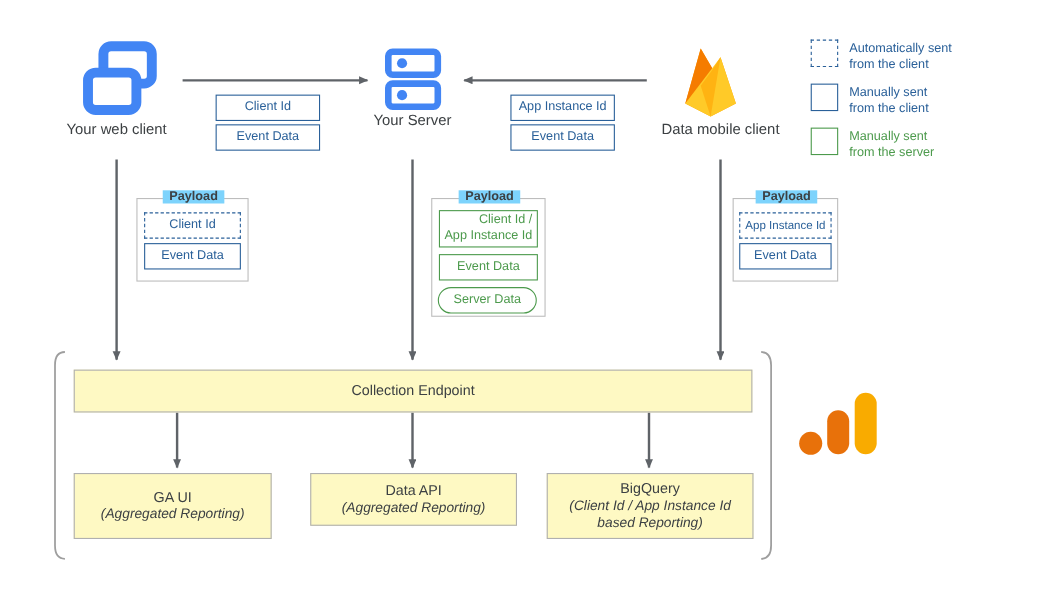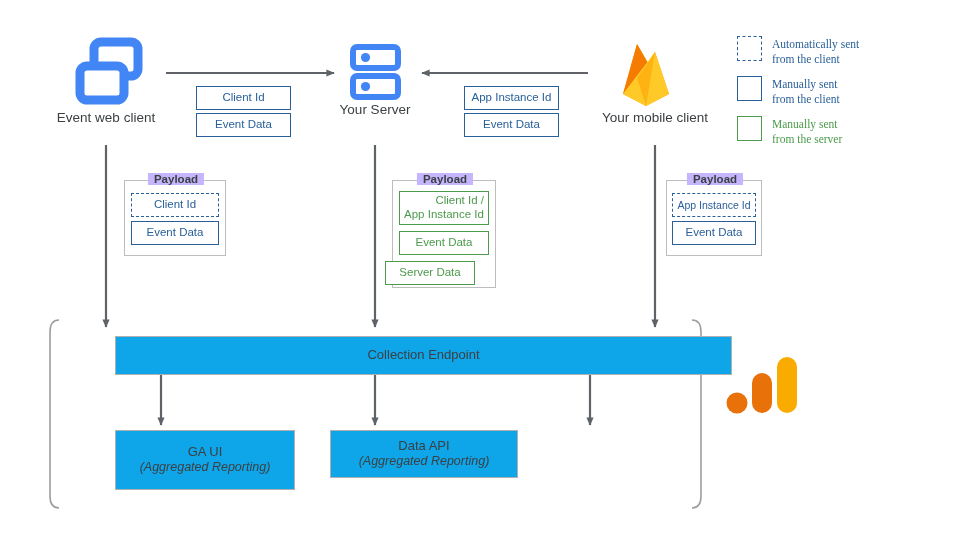--- a/index.html
+++ b/index.html
@@ -57,59 +57,57 @@
 
   
   .payload-box {
     position: absolute;
     box-sizing: border-box;
     border: 1px solid #bdbdbd;
     background: #ffffff;
   }
   .payload-title {
     position: absolute;
-    background: #c4b5fd;
+    background: #7dd3fc;
     padding: 0 6px;
     font-size: 11.5px;
     font-weight: bold;
     color: #3c4043;
     white-space: nowrap;
     transform: translateX(-50%);
   }
 
   
   .infra-box {
     position: absolute;
     box-sizing: border-box;
     border: 1px solid #b0b0b0;
-    background: #0ea5e9;
+    background: #fef9c3;
     display: flex;
     flex-direction: column;
     align-items: center;
     justify-content: center;
     text-align: center;
     color: #3c4043;
-    margin-left: 48px;
   }
   .infra-box .main {
     font-size: 13px;
     line-height: 1.25;
   }
   .infra-box .sub {
     font-size: 12.5px;
     font-style: italic;
     line-height: 1.25;
   }
 
   
   .legend-row {
     position: absolute;
     display: flex;
     align-items: flex-start;
-    font-family: Liberation Serif, serif;
   }
   .legend-swatch {
     width: 25px;
     height: 25px;
     box-sizing: border-box;
     flex: none;
     background: #ffffff;
   }
   .sw-dashed { border: 1.6px dashed #2a6099; }
   .sw-blue   { border: 1.6px solid #2a6099; }
@@ -196,45 +194,45 @@
 
     <path d="M692 320 Q701 320 701 332 L701 496 Q701 508 692 508" fill="none" stroke="#9e9e9e" stroke-width="1.6"></path>
 
     <g>
       <rect x="777" y="357" width="20" height="56" rx="10" ry="10" fill="#f9ab00"></rect>
       <rect x="752" y="373" width="20" height="40" rx="10" ry="10" fill="#e8710a"></rect>
       <circle cx="737" cy="403" r="10.5" fill="#e8710a"></circle>
     </g>
   </svg>
 
-  <div class="node-label" style="left:46px; top:110px; width:120px;">Event web client</div>
+  <div class="node-label" style="left:46px; top:110px; width:120px;">Your web client</div>
 
   <div class="node-label" style="left:315px; top:102px; width:120px;">Your Server</div>
 
-  <div class="node-label" style="left:585px; top:110px; width:140px;">Your mobile client</div>
+  <div class="node-label" style="left:585px; top:110px; width:140px;">Data mobile client</div>
 
   <div class="chip chip-blue-solid" style="left:196px; top:86px; width:95px; height:24px;">Client Id</div>
   <div class="chip chip-blue-solid" style="left:196px; top:113px; width:95px; height:24px;">Event Data</div>
 
   <div class="chip chip-blue-solid" style="left:464px; top:86px; width:95px; height:24px;">App Instance Id</div>
   <div class="chip chip-blue-solid" style="left:464px; top:113px; width:95px; height:24px;">Event Data</div>
 
   <div class="payload-box" style="left:124px; top:180px; width:102px; height:76px;">
     <div class="payload-title" style="left:51px; top:-8px;">Payload</div>
   </div>
   <div class="chip chip-blue-dashed" style="left:131px; top:193px; width:88px; height:24px;">Client Id</div>
   <div class="chip chip-blue-solid" style="left:131px; top:221px; width:88px; height:24px;">Event Data</div>
 
   <div class="payload-box" style="left:392px; top:180px; width:104px; height:108px;">
     <div class="payload-title" style="left:52px; top:-8px;">Payload</div>
   </div>
   <div class="chip chip-green-solid" style="left:399px; top:191px; width:90px; height:34px; white-space:pre-line;">Client Id /
 App Instance Id</div>
   <div class="chip chip-green-solid" style="left:399px; top:231px; width:90px; height:24px;">Event Data</div>
-  <div class="chip chip-green-solid" style="left:385px; top:261px; width:90px; height:24px;">Server Data</div>
+  <div class="chip chip-green-solid" style="left:398px; top:261px; width:90px; height:24px;border-radius:12px;">Server Data</div>
 
   <div class="payload-box" style="left:666px; top:180px; width:96px; height:76px;">
     <div class="payload-title" style="left:48px; top:-8px;">Payload</div>
   </div>
   <div class="chip chip-blue-dashed" style="left:672px; top:193px; width:84px; height:24px; font-size:10.5px;">App Instance Id</div>
   <div class="chip chip-blue-solid" style="left:672px; top:221px; width:84px; height:24px;">Event Data</div>
 
   <div class="infra-box" style="left:67px; top:336px; width:617px; height:39px;">
     <div class="main">Collection Endpoint</div>
   </div>
@@ -242,20 +240,25 @@
   <div class="infra-box" style="left:67px; top:430px; width:180px; height:60px;">
     <div class="main">GA UI</div>
     <div class="sub">(Aggregated Reporting)</div>
   </div>
 
   <div class="infra-box" style="left:282px; top:430px; width:188px; height:48px;">
     <div class="main">Data API</div>
     <div class="sub">(Aggregated Reporting)</div>
   </div>
 
+  <div class="infra-box" style="left:497px; top:430px; width:188px; height:60px;">
+    <div class="main">BigQuery</div>
+    <div class="sub" style="white-space:pre-line;">(Client Id / App Instance Id
+based Reporting)</div>
+  </div>
 
 
   <div class="legend-row" style="left:737px; top:36px;">
     <div class="legend-swatch sw-dashed"></div>
     <div class="legend-text lt-blue">Automatically sent
 from the client</div>
   </div>
 
   <div class="legend-row" style="left:737px; top:76px;">
     <div class="legend-swatch sw-blue"></div>

